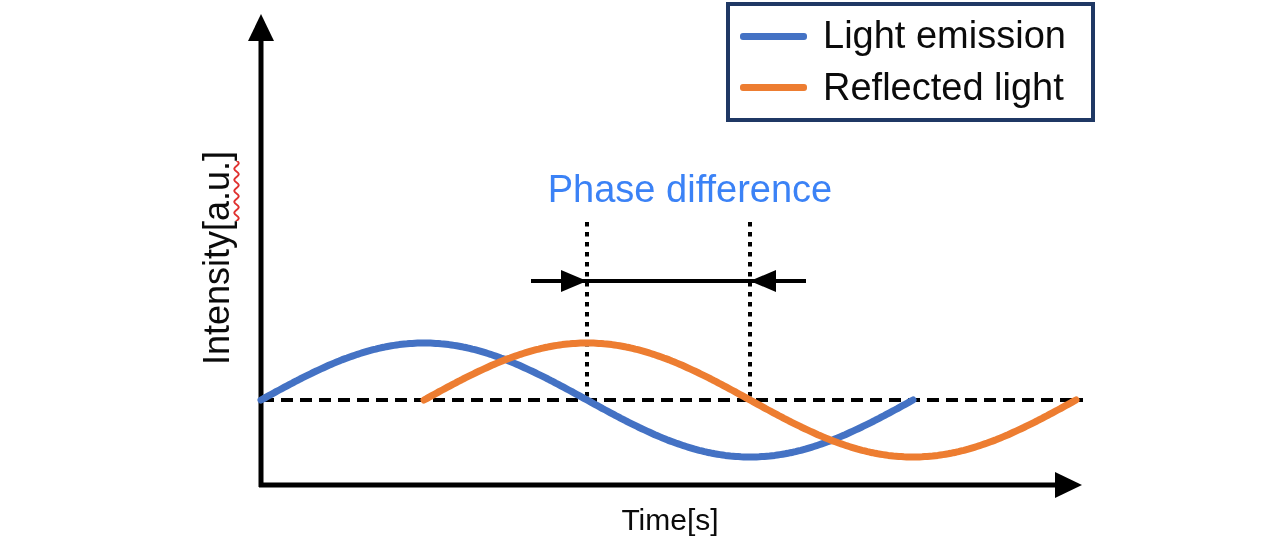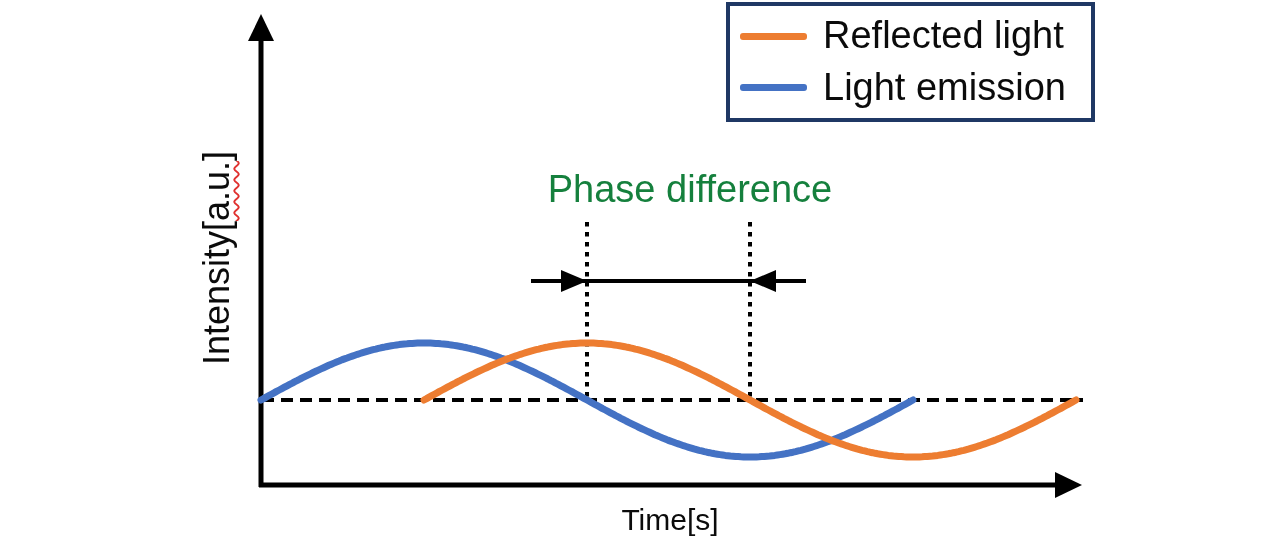--- a/index.html
+++ b/index.html
@@ -13,21 +13,21 @@
     overflow: hidden;
   }
   .chart-svg { position: absolute; left: 0; top: 0; }
   .phase-label {
     position: absolute;
     left: 690px; top: 168px;
     transform: translateX(-50%);
     font-size: 38px;
     line-height: 1.15;
     white-space: nowrap;
-    color: #15803d;
+    color: #3b82f6;
   }
   .y-label {
     position: absolute;
     left: 217px; top: 258px;
     transform: translate(-50%, -50%) rotate(-90deg);
     font-size: 36px;
     white-space: nowrap;
     color: #0b0b0b;
   }
   .y-label .squiggle {
@@ -93,22 +93,22 @@
   </svg>
 
   <div class="phase-label">Phase difference</div>
 
   <div class="y-label"><span>Intensity[</span><span class="squiggle" id="squiggle-unit" style="text-decoration-color: rgb(224, 49, 47);">a.u.</span><span>]</span></div>
 
   <div class="x-label">Time[s]</div>
 
   <div class="legend-box" id="legend-box" style="border-color: rgb(31, 56, 100);">
     <div class="legend-row">
+      <div class="legend-swatch" style="background: rgb(68, 114, 196);"></div>
+      <div class="legend-label">Light emission</div>
+    </div>
+    <div class="legend-row">
       <div class="legend-swatch" style="background: rgb(237, 125, 49);"></div>
       <div class="legend-label">Reflected light</div>
-    </div>
-    <div class="legend-row">
-      <div class="legend-swatch" style="background: rgb(68, 114, 196);"></div>
-      <div class="legend-label">Light emission</div>
     </div>
   </div>
 
 </div>
 
 </body></html>

